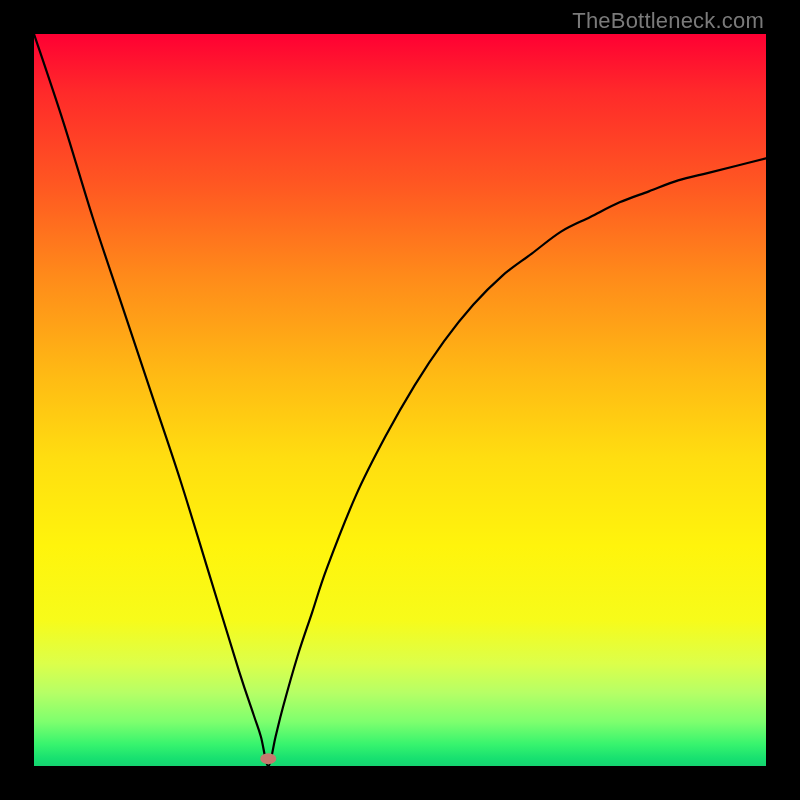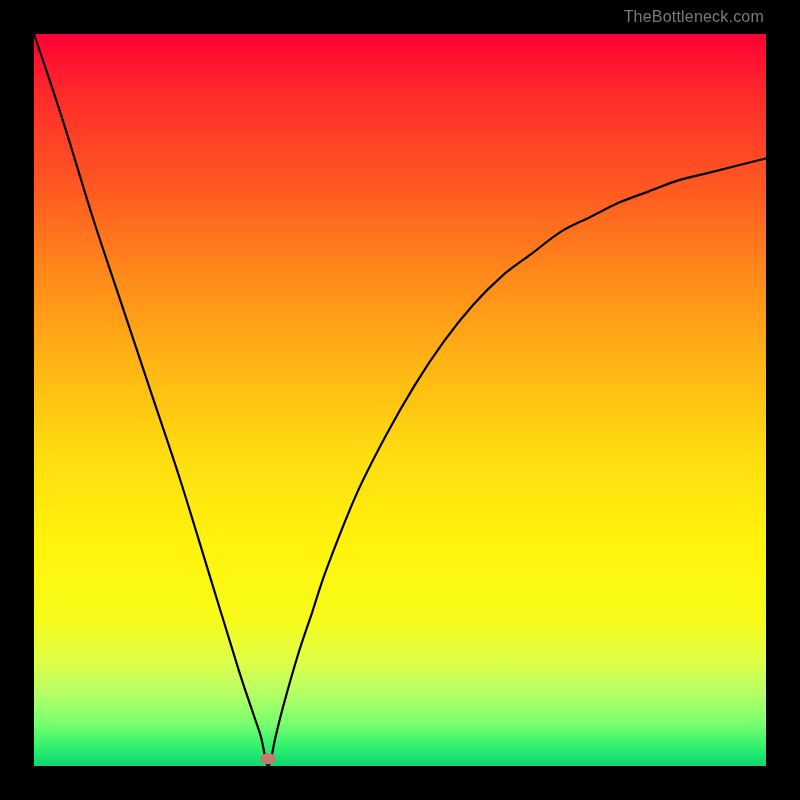--- a/index.html
+++ b/index.html
@@ -50,21 +50,21 @@
     position: absolute;
     inset: 0;
     width: 100%;
     height: 100%;
   }
   .watermark {
     position: absolute;
     top: 8px;
     right: 36px;
     color: #7a7a7a;
-    font-size: 16px;
+    font-size: 22px;
     font-weight: 500;
     letter-spacing: 0.2px;
   }
 </style>
 </head>
 <body>
 
 <div class="outer">
   <div class="plot">
     <div class="gradient-bg"></div>

